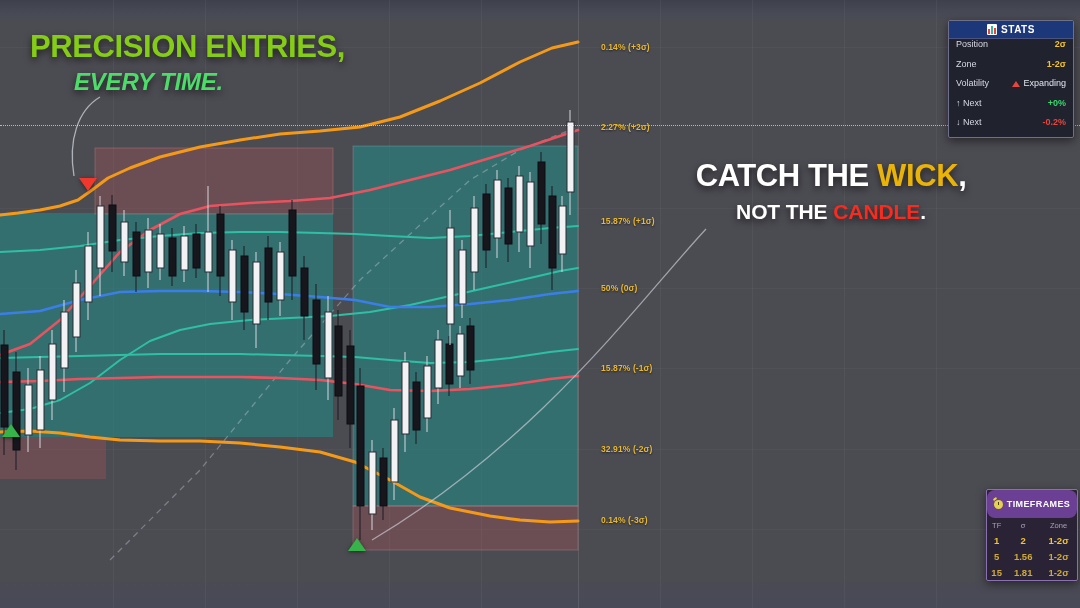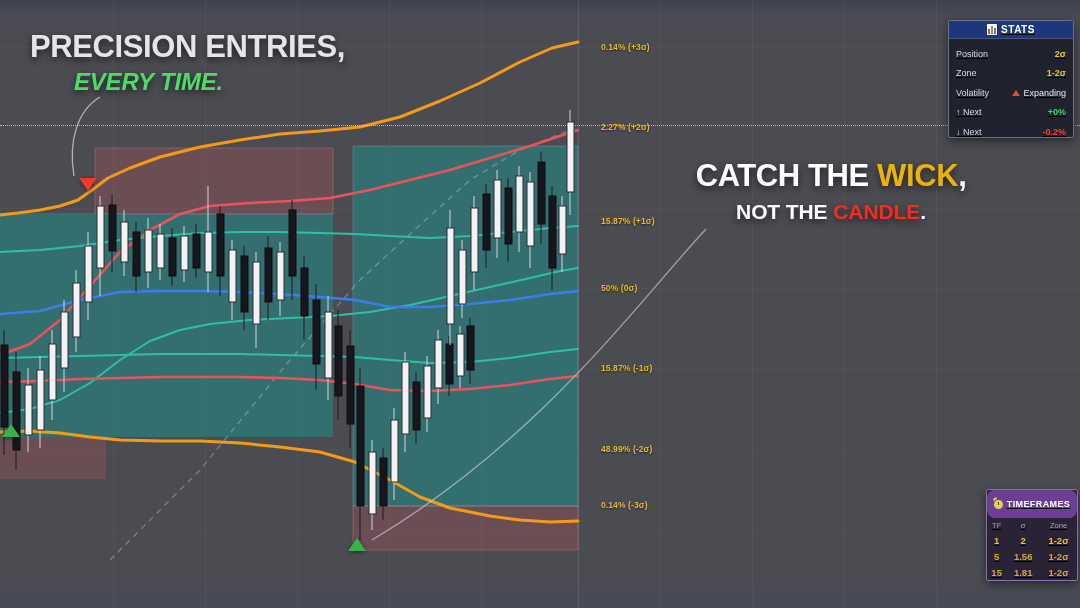--- a/index.html
+++ b/index.html
@@ -36,21 +36,21 @@
     font-size:8.5px;
     font-weight:700;
     letter-spacing:.1px;
     white-space:nowrap;
     text-shadow:0 1px 2px rgba(0,0,0,.55);
   }
   
   .headline{position:absolute;white-space:nowrap;}
   .hl-left{left:30px;top:31px;}
   .hl-left .l1{
-    font-size:31px;font-weight:800;color:#e5e5e5;
+    font-size:31px;font-weight:800;color:#84cc16;
     letter-spacing:-.4px;line-height:1.05;
     text-shadow:0 3px 7px rgba(0,0,0,.62);
   }
   .hl-left .l2{
     font-size:24px;font-weight:800;color:#4ddc6a;
     letter-spacing:-.2px;line-height:1.25;
     margin-left:44px;margin-top:3px;
     text-shadow:0 3px 7px rgba(0,0,0,.62);
     font-style:italic;
   }
@@ -66,38 +66,37 @@
     letter-spacing:-.1px;line-height:1.3;margin-top:5px;
     text-shadow:0 3px 7px rgba(0,0,0,.62);
   }
   .hl-right .l2 .accent{color:#f82b21;}
   
   .panel{
     position:absolute;
     border-radius:2px;
     box-shadow:0 3px 10px rgba(0,0,0,.5);
     overflow:hidden;
-    text-decoration:underline;
   }
   .panel-stats{
     left:948px;top:20px;width:124px;
     background:#20222e;
     border:1px solid #6d7088;
   }
   .panel-stats .phead{
     background:#1d3878;
     color:#ffffff;
     font-size:10px;font-weight:700;
     letter-spacing:.5px;
     height:17px;
     display:flex;align-items:center;justify-content:center;gap:4px;
     border-bottom:1px solid #4a5280;
   }
   .panel-stats .prow{
-    display:flex;align-items:flex-end;
+    display:flex;align-items:flex-start;
     height:19.5px;
     padding:0 7px;
     font-size:9px;
     color:#d7d9e4;
   }
   .panel-stats .prow .k{flex:0 0 auto;font-weight:400;}
   .panel-stats .prow .v{margin-left:auto;font-weight:700;}
   .v-gold{color:#f2c230;}
   .v-green{color:#39d66e;}
   .v-red{color:#e8463c;}
@@ -468,22 +467,22 @@
     </svg>
   </div>
 
   <div class="dotted-line" style="top:125px"></div>
 
   <div class="sigma-label" style="left:601px;top:42px">0.14% (+3σ)</div>
   <div class="sigma-label" style="left:601px;top:122px">2.27% (+2σ)</div>
   <div class="sigma-label" style="left:601px;top:216px">15.87% (+1σ)</div>
   <div class="sigma-label" style="left:601px;top:283px">50% (0σ)</div>
   <div class="sigma-label" style="left:601px;top:363px">15.87% (-1σ)</div>
-  <div class="sigma-label" style="left:601px;top:444px">48.99% (-2σ)</div>
-  <div class="sigma-label" style="left:601px;top:500px">0.14% (-3σ)</div>
+  <div class="sigma-label" style="left:601px;top:444px">32.91% (-2σ)</div>
+  <div class="sigma-label" style="left:601px;top:515px">0.14% (-3σ)</div>
 
   <div class="tri-down" style="left:79px;top:178px"></div>
   <div class="tri-up" style="left:2px;top:424px"></div>
   <div class="tri-up" style="left:348px;top:538px"></div>
 
   <div class="headline hl-left">
     <div class="l1">PRECISION ENTRIES,</div>
     <div class="l2">EVERY TIME.</div>
   </div>
 

